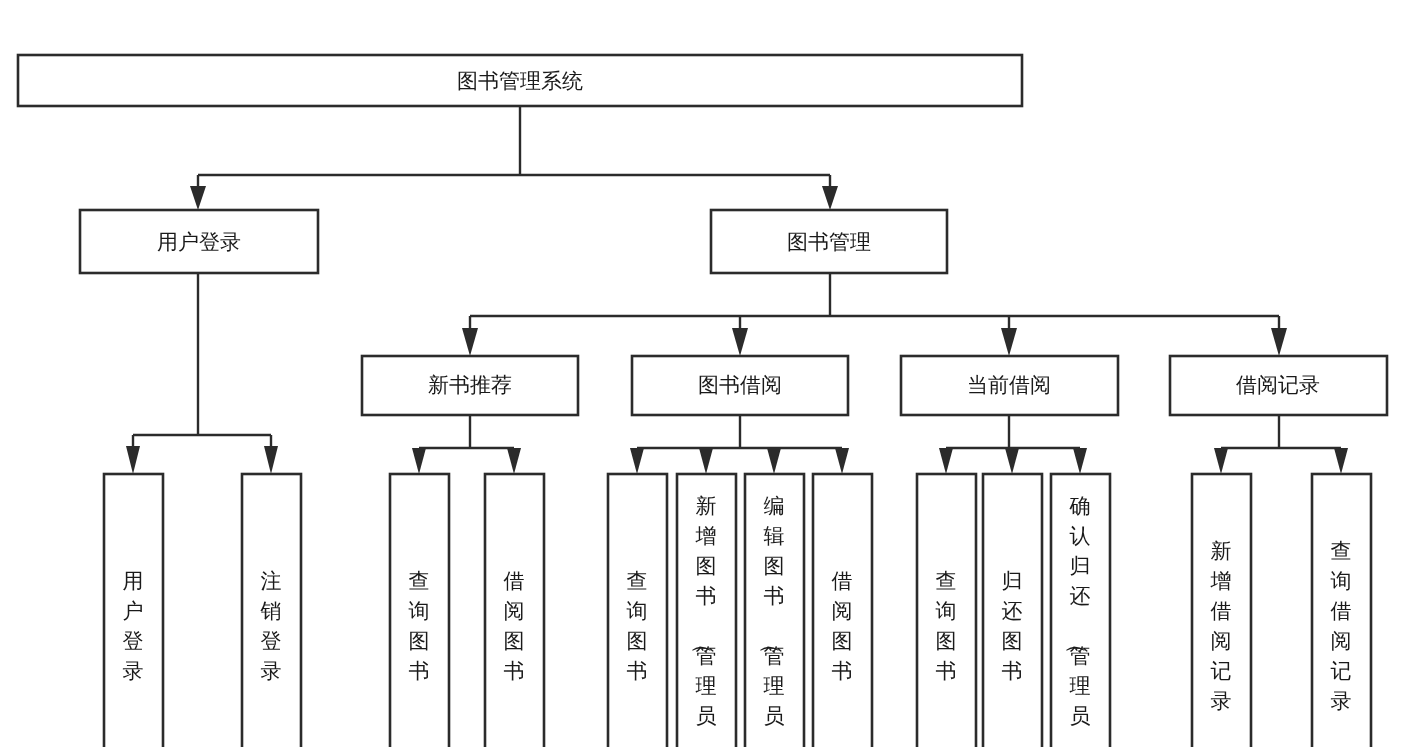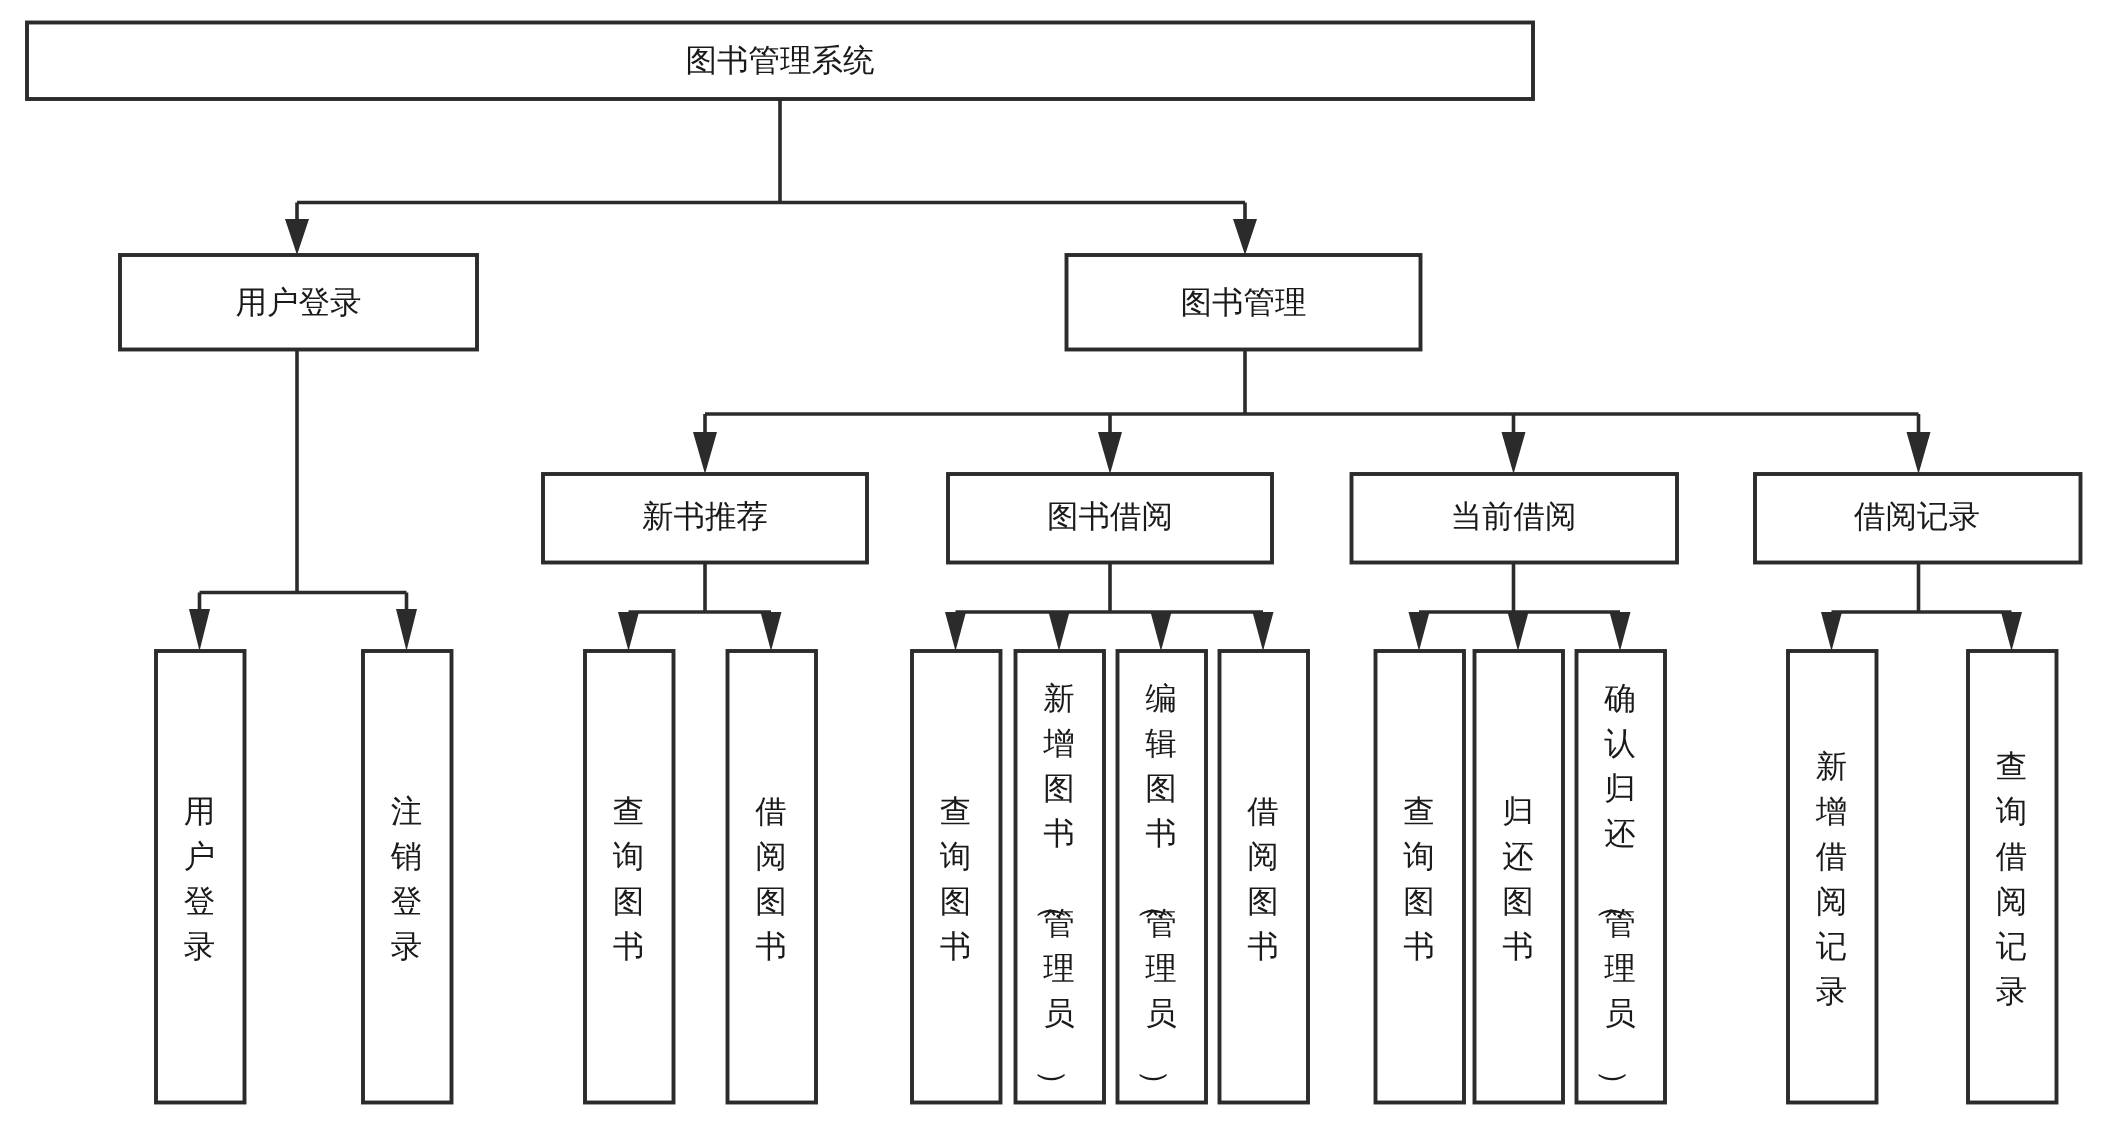--- a/index.html
+++ b/index.html
@@ -11,20 +11,21 @@
     width: 1405px;
     height: 747px;
     font-family: "Liberation Sans", "DejaVu Sans", sans-serif;
     overflow: hidden;
     position: relative;
   }
   #diagram-root {
     position: relative;
     width: 1405px;
     height: 685px;
+    margin-top: 40px;
   }
   svg.diagram-svg {
     position: absolute;
     top: 0;
     left: 0;
     width: 1405px;
     height: 747px;
     display: block;
   }
   .node-box {

